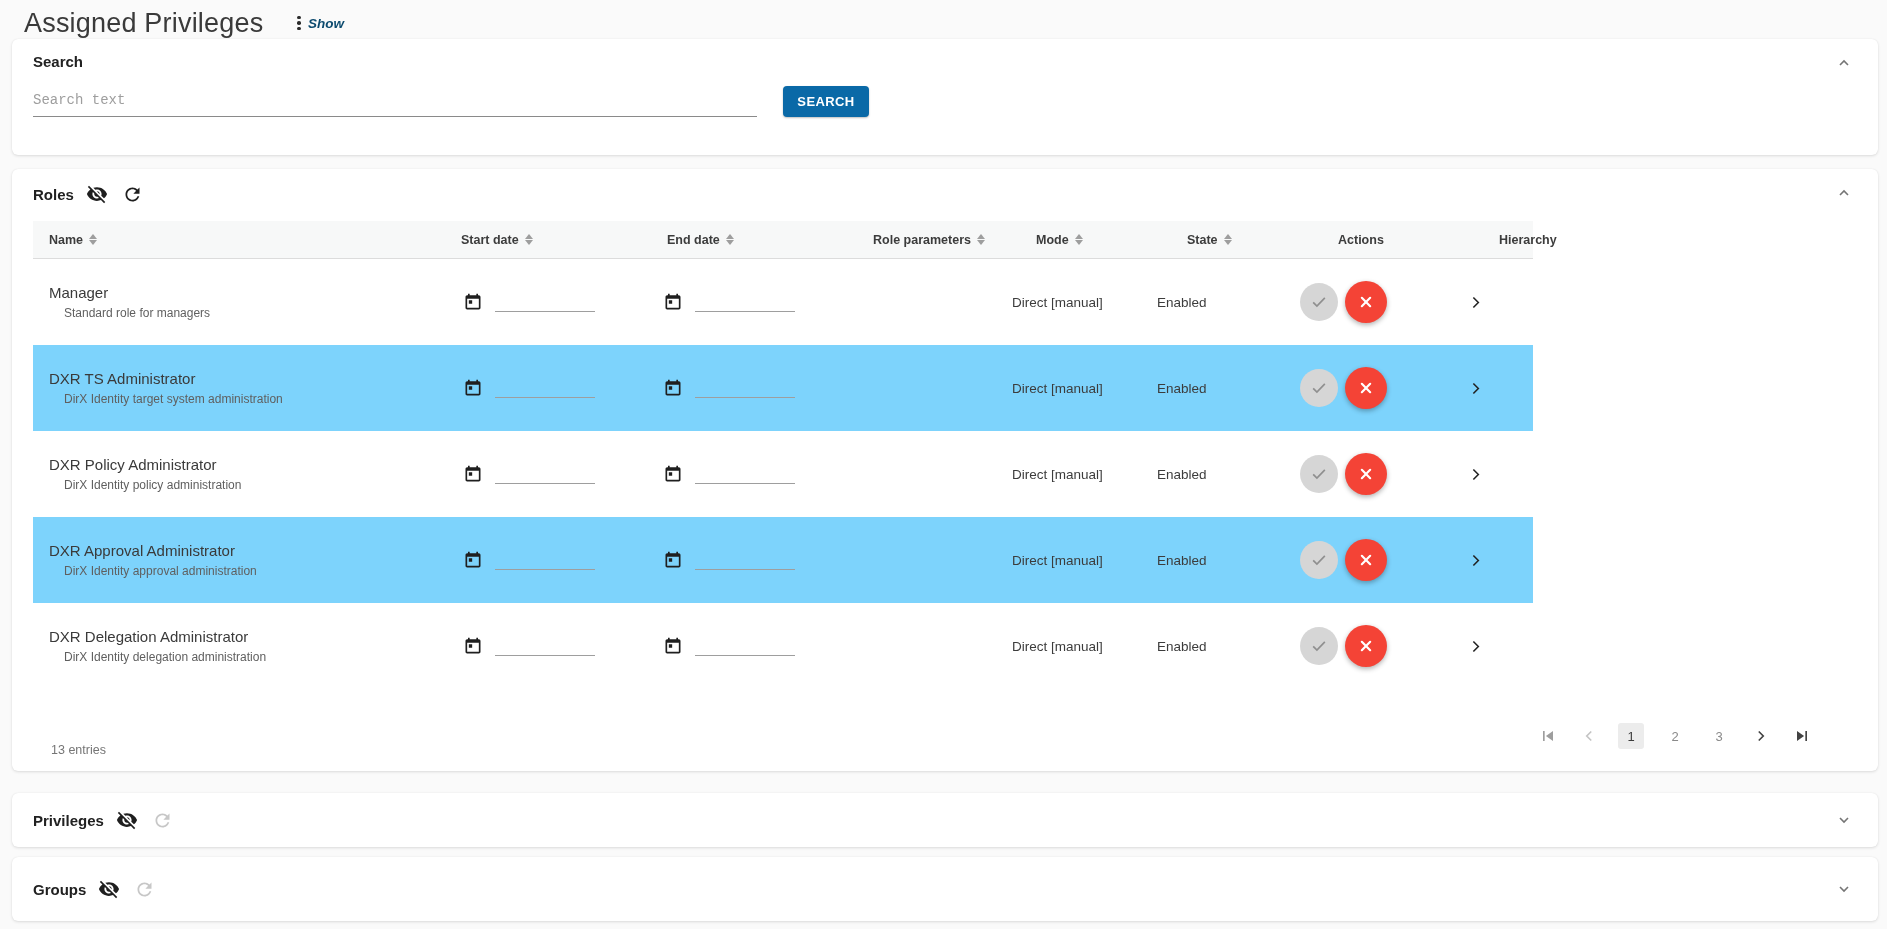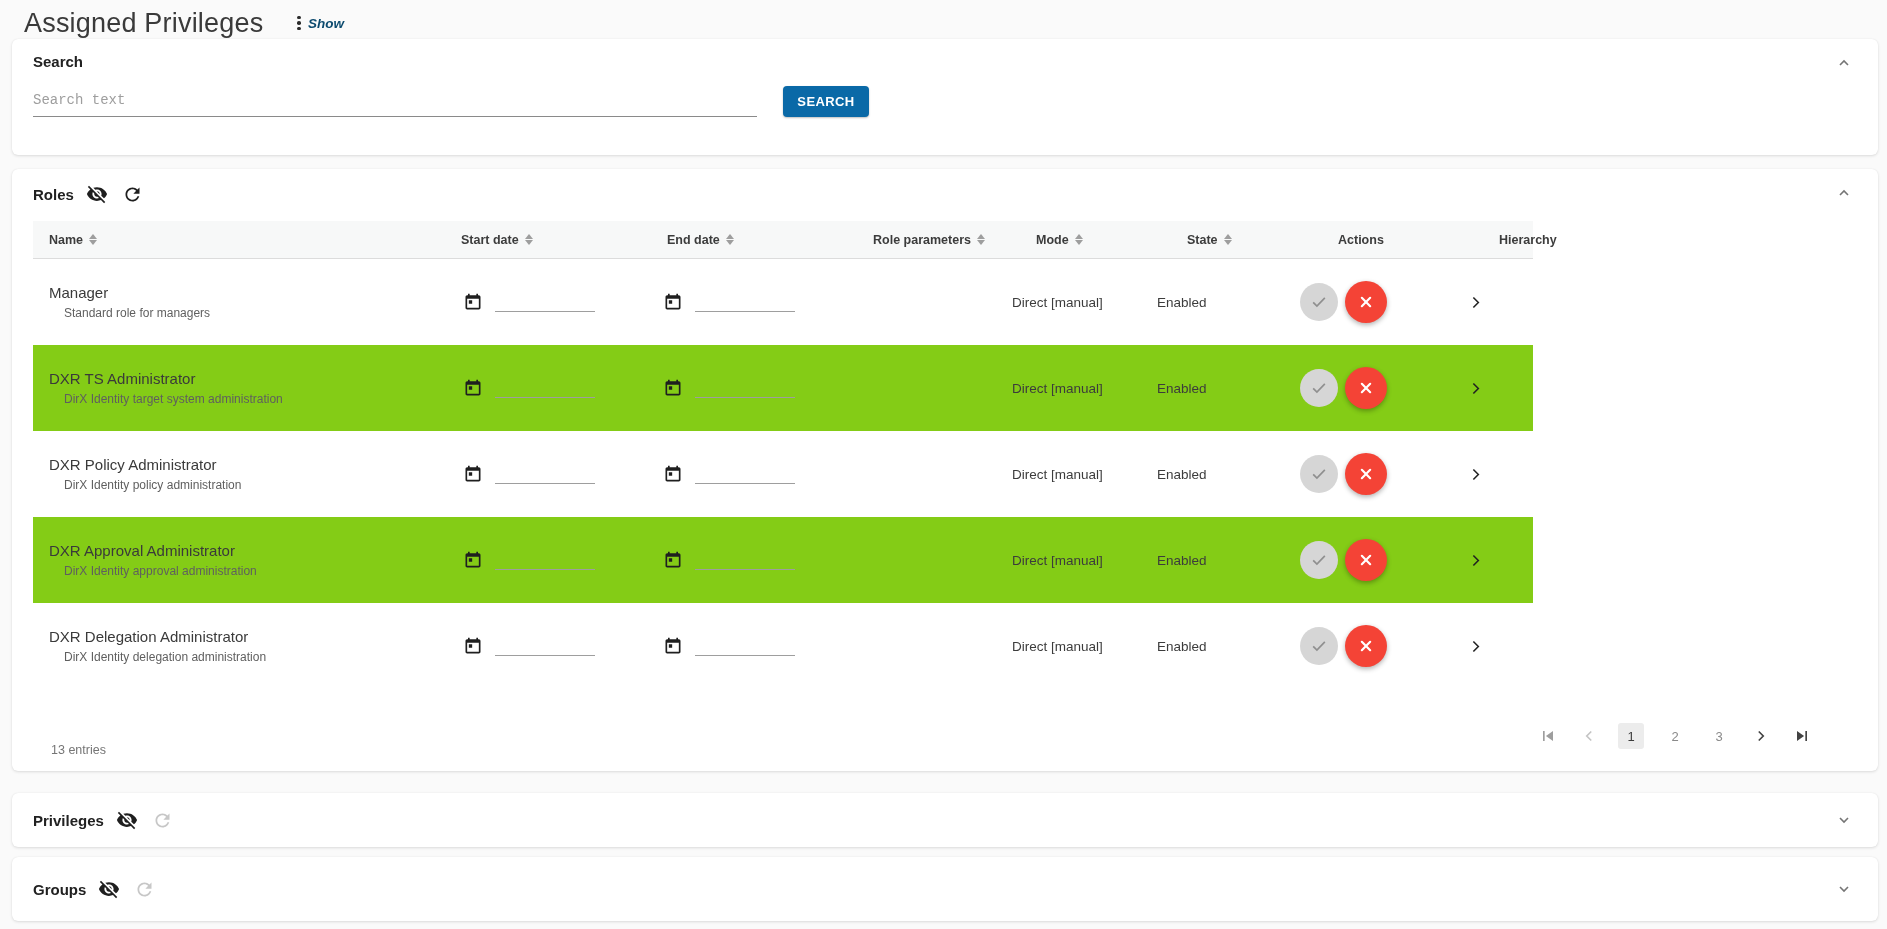--- a/index.html
+++ b/index.html
@@ -44,21 +44,21 @@
   }
   
   .roles-card { height:602px; margin-top:14px; padding:14px 24px 0 21px; }
   .table { width:1500px; margin-top:16px; }
   .tr { display:grid; grid-template-columns:410px 200px 200px 157px 145px 145px 155px 88px; align-items:center; }
   .thead { height:38px; background:#f7f8f8; border-bottom:1px solid #dcdcdc;gap:6px; }
   .th { display:flex; align-items:center; font-size:12.5px; font-weight:700; color:#3c3c3c; padding-left:12px; }
   .th.first { padding-left:16px; }
   .sort { display:flex; flex-direction:column; margin-left:6px; gap:1px; }
   .row { height:86px; }
-  .row.highlight { background:#84cc16; }
+  .row.highlight { background:#7dd3fc; }
   .cell { padding-left:12px; display:flex; align-items:center; }
   .cell.name { padding-left:16px; display:block; }
   .role-name { font-size:15px; color:#3a3a3a; }
   .role-desc { font-size:12px; color:#5f5f5f; margin-top:5px;margin-left:15px; }
   .date-cell { padding-left:18px; }
   .date-input { width:100px; margin-left:10px; border:none; border-bottom:1px solid #9e9e9e; background:transparent; height:20px; outline:none; font-size:13px; }
   .plain-text { font-size:13.5px; color:#3c3c3c; }
   .actions-cell { padding-left:10px; gap:7px; }
   .circle-btn { border:none; border-radius:50%; display:flex; align-items:center; justify-content:center; cursor:pointer; }
   .accept { width:38px; height:38px; background:#d6d6d6; }

